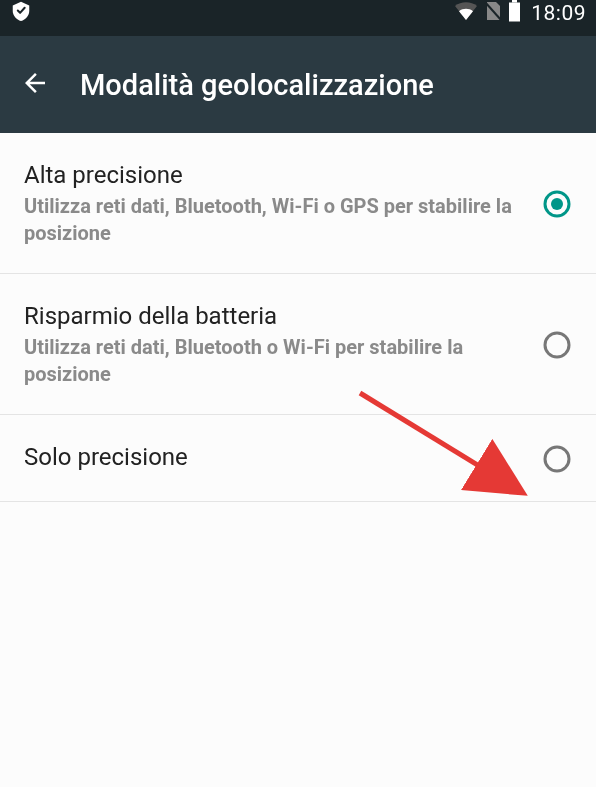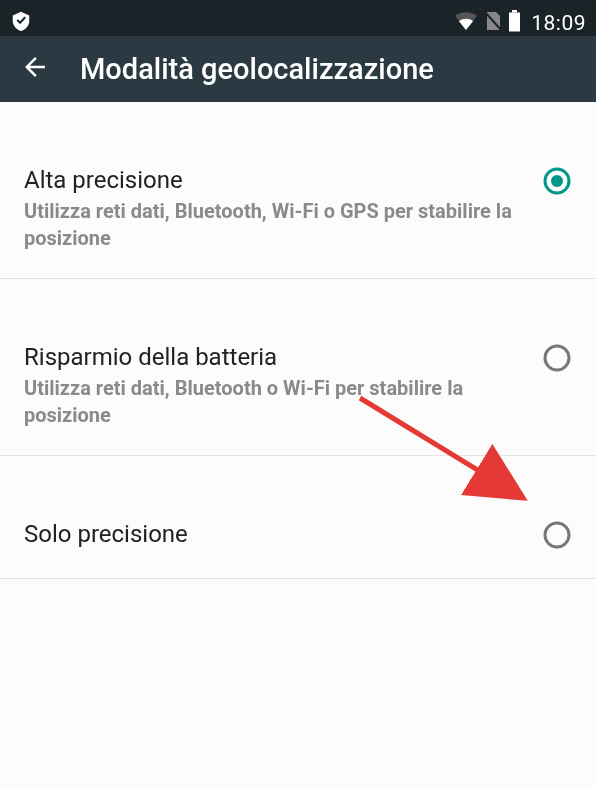--- a/index.html
+++ b/index.html
@@ -1,36 +1,35 @@
 <!DOCTYPE html>
 <html><head>
 <meta charset="utf-8">
 <style>
   * { margin: 0; padding: 0; box-sizing: border-box; }
   html, body { width: 596px; height: 787px; font-family: Roboto, Arial, sans-serif; background: #fcfcfc; overflow: hidden; }
   .status-bar {
     height: 36px; background: #1a2428; color: #fff;
-    display: flex; align-items: flex-end; justify-content: space-between;
+    display: flex; align-items: flex-start; justify-content: space-between;
     padding: 0 10px;
   }
   .status-left, .status-right { display: flex; align-items: center; gap: 8px; }
   .status-right { gap: 6px; }
   .clock { font-size: 21px; font-weight: 400; letter-spacing: 0.5px; margin-left: 4px; }
   .app-bar {
-    height: 66px; background: #2b3a42; color: #fff;
+    height: 97px; background: #2b3a42; color: #fff;
     display: flex; align-items: center; padding: 0 20px; gap: 30px;
   }
   .app-title { font-size: 29px; font-weight: 500; }
   .content { background: #fcfcfc; }
   .option-row {
-    display: flex; justify-content: space-between;
+    display: flex; align-items: center; justify-content: space-between;
     padding: 28px 24px 26px 24px;
     border-bottom: 1px solid #e4e4e4;
     cursor: pointer;
-    margin-top: 36px;
   }
   .option-text { flex: 1; padding-right: 20px; }
   .option-title { font-size: 24px; color: #222; margin-bottom: 4px; }
   .option-desc { font-size: 20px; color: #8a8a8a; line-height: 1.35; font-weight: bold; }
   .radio { width: 30px; height: 30px; flex: 0 0 30px; }
   .arrow-annotation {
     position: absolute;
     left: 350px; top: 250px;
     pointer-events: none;
   }

